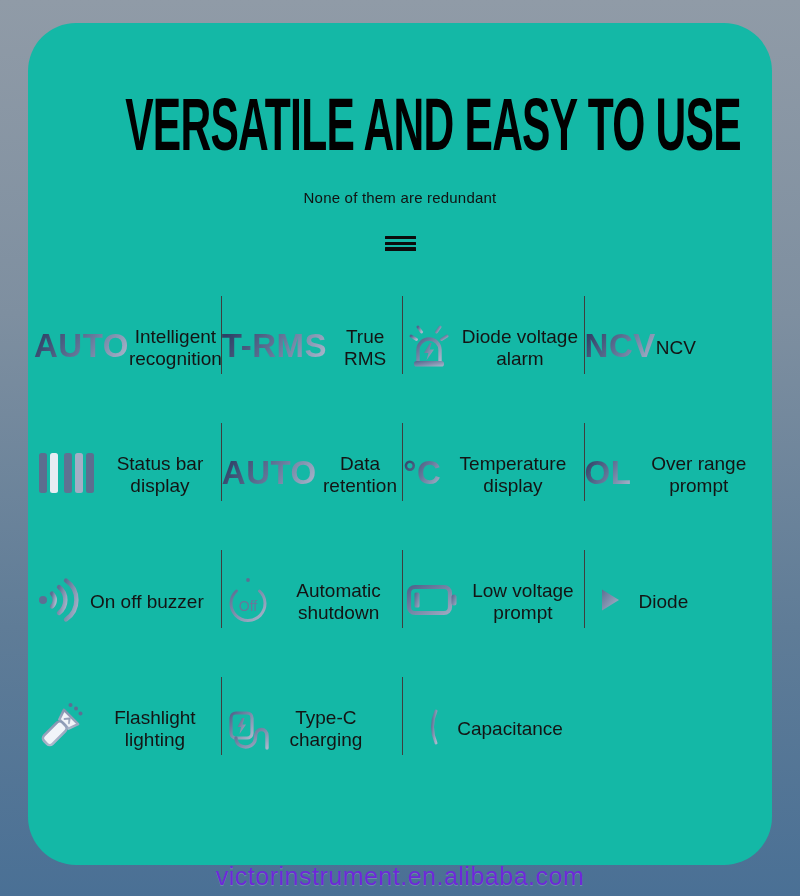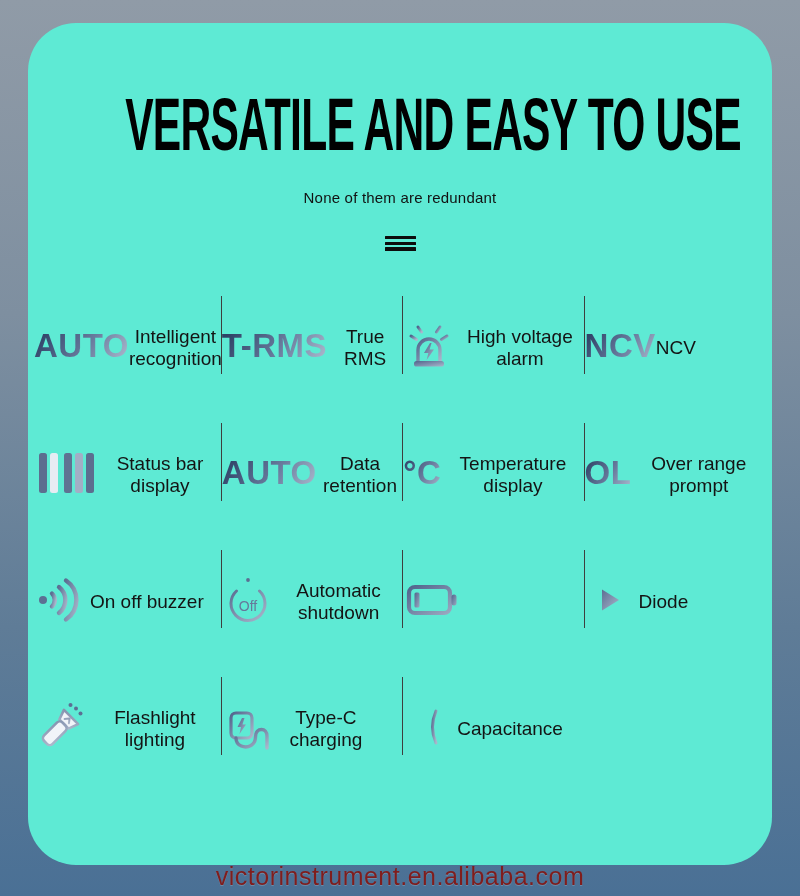--- a/index.html
+++ b/index.html
@@ -3,21 +3,21 @@
 <meta charset="utf-8">
 <style>
   html,body{margin:0;padding:0;}
   body{
     width:800px;height:896px;position:relative;overflow:hidden;
     background:linear-gradient(180deg,#909ba7 0%,#7e8fa0 35%,#5f7c97 70%,#4a7095 100%);
     font-family:"Liberation Sans",sans-serif;
   }
   .card{
     position:absolute;left:28px;right:28px;top:23px;bottom:31px;
-    background:#5eead4;border-radius:48px;overflow:hidden;
+    background:#14b8a6;border-radius:48px;overflow:hidden;
   }
   .title-wrap{margin-top:70px;text-align:center;height:64px;}
   .title{
     display:inline-block;white-space:nowrap;
     font-size:56px;font-weight:800;letter-spacing:-1px;color:#010101;
     transform:scale(0.76,1.32);transform-origin:50% 50%;
     line-height:64px;
   }
   .subtitle{
     margin-top:32px;text-align:center;
@@ -43,21 +43,21 @@
   }
   @supports ((-webkit-background-clip:text) or (background-clip:text)){
     .bigtext{
       background-image:linear-gradient(125deg,#2e4166 8%,#687b9d 55%,#abb8cd 96%);
       -webkit-background-clip:text;background-clip:text;
       -webkit-text-fill-color:transparent;color:transparent;
     }
   }
   .watermark{
     position:absolute;left:0;right:0;bottom:5px;text-align:center;
-    font-size:25px;color:#7f1d1d;letter-spacing:0.5px;
+    font-size:25px;color:#6d28d9;letter-spacing:0.5px;
     text-shadow:0 1px 0 rgba(255,255,255,0.18);
   }
   svg{display:block;}
 </style>
 </head>
 <body>
 
 <div class="card">
 
   <div class="title-wrap">
@@ -102,21 +102,21 @@
           <path d="M15,42 v-12 a11,11 0 0 1 22,0 v12" fill="none" stroke="url(#g1)" stroke-width="3.4" stroke-linecap="round"></path>
           <rect x="11" y="41" width="30" height="5.5" rx="2.6" fill="url(#g1)"></rect>
           <path d="M27,23 L21,33 L25.4,33 L23.6,40 L31,29.5 L26.6,29.5 L28.6,23 Z" fill="url(#g1)"></path>
           <line x1="8" y1="16" x2="13.5" y2="19.5" stroke="url(#g1)" stroke-width="3" stroke-linecap="round"></line>
           <line x1="15" y1="7" x2="18.5" y2="12" stroke="url(#g1)" stroke-width="3" stroke-linecap="round"></line>
           <line x1="26" y1="3.5" x2="26" y2="9" stroke="url(#g1)" stroke-width="3" stroke-linecap="round"></line>
           <line x1="37" y1="7" x2="33.5" y2="12" stroke="url(#g1)" stroke-width="3" stroke-linecap="round"></line>
           <line x1="44" y1="16" x2="38.5" y2="19.5" stroke="url(#g1)" stroke-width="3" stroke-linecap="round"></line>
         </svg>
       </div>
-      <div class="label">High voltage alarm</div>
+      <div class="label">Diode voltage alarm</div>
       <i class="vdiv"></i>
     </div>
 
     <div class="cell">
       <div class="icon-wrap">
         <span class="bigtext">NCV</span>
       </div>
       <div class="label">NCV</div>
     </div>
 
@@ -202,20 +202,21 @@
               <linearGradient id="g5" x1="0" y1="0" x2="1" y2="1">
             <stop offset="0" stop-color="#51648c"></stop>
                 <stop offset="1" stop-color="#9aa8c0"></stop>
           </linearGradient>
             </defs>
           <rect x="6" y="12" width="41" height="26" rx="6" fill="none" stroke="url(#g5)" stroke-width="4.2"></rect>
           <rect x="48.5" y="19.5" width="5" height="11" rx="2.5" fill="url(#g5)"></rect>
           <rect x="11.5" y="17.5" width="5" height="15" rx="1.5" fill="url(#g5)"></rect>
         </svg>
       </div>
+      <div class="label">Low voltage prompt</div>
       <i class="vdiv"></i>
     </div>
 
     <div class="cell">
       <div class="icon-wrap">
         <svg width="54" height="50" viewBox="0 0 54 50">
           <defs>
               <linearGradient id="g6" x1="0" y1="0" x2="1" y2="1">
             <stop offset="0" stop-color="#5c6f93"></stop>
                 <stop offset="1" stop-color="#a9b6cb"></stop>

